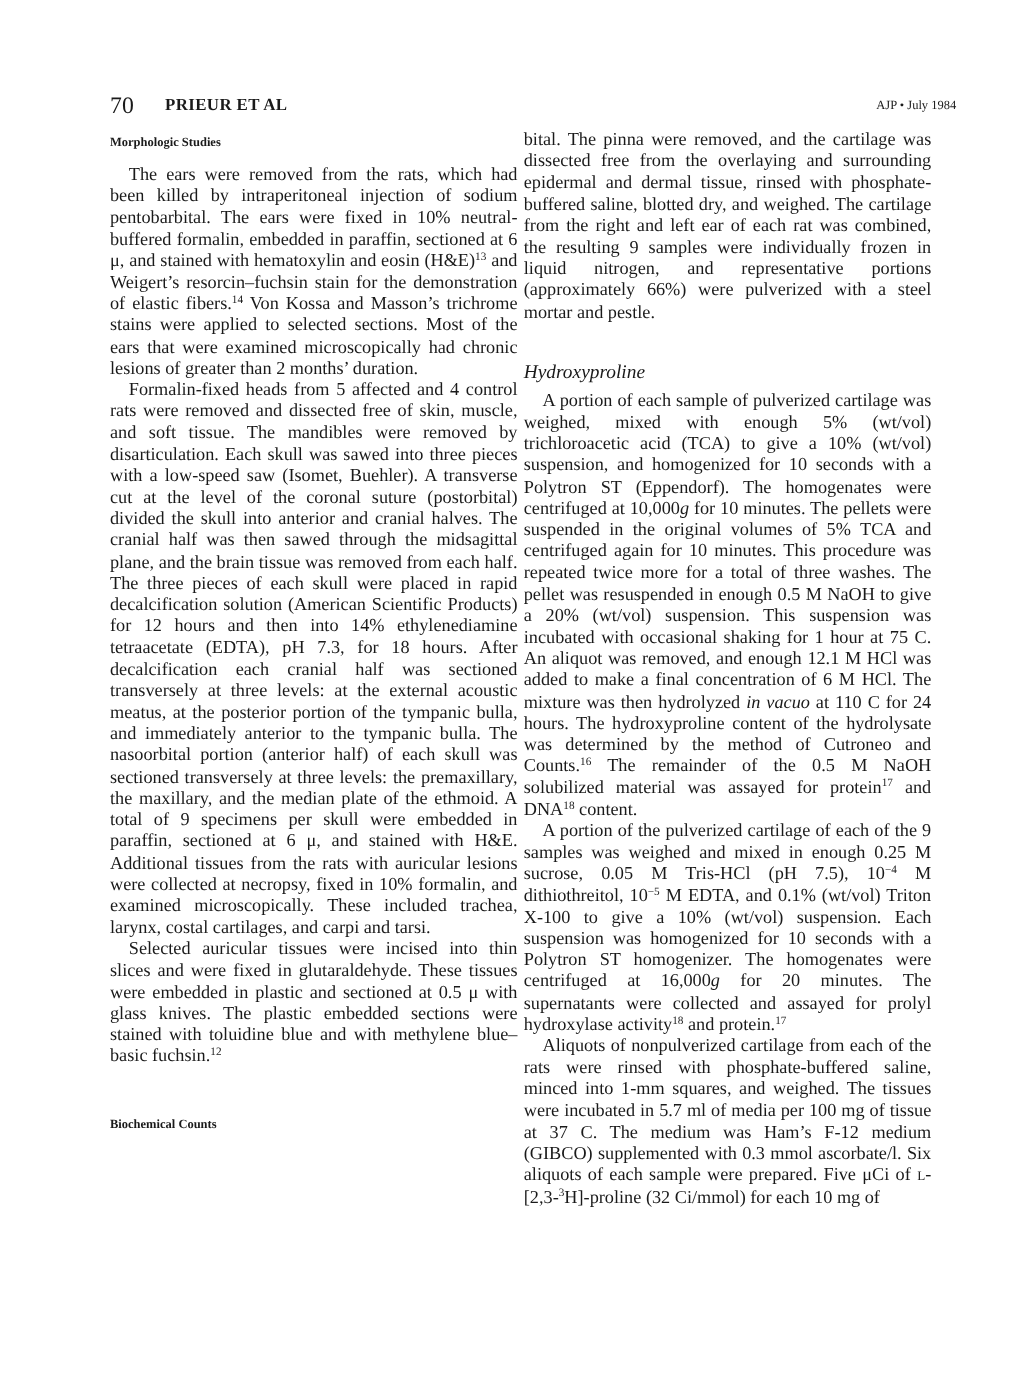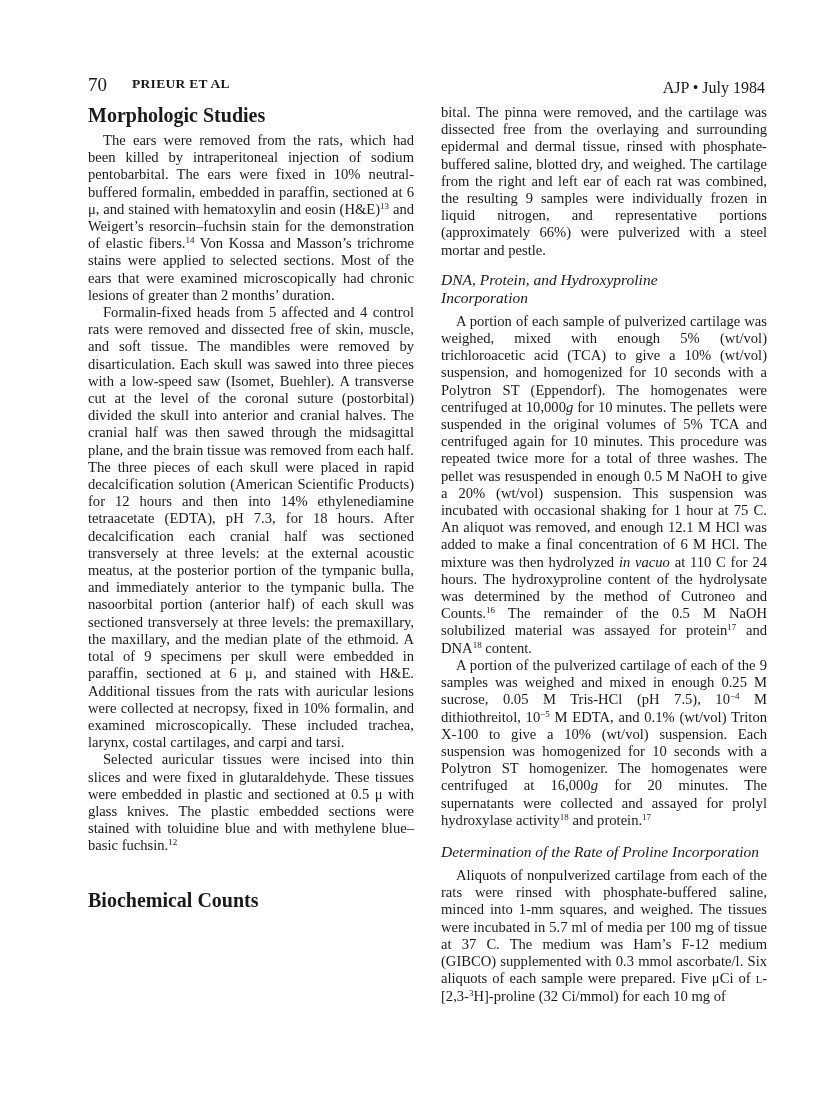--- a/index.html
+++ b/index.html
@@ -6,32 +6,32 @@
   body {
     width: 816px; height: 1120px; position: relative; overflow: hidden;
     font-family: "Liberation Serif", "DejaVu Serif", serif;
     color: #1a1a1a;
   }
   .running-head {
     position: absolute; top: 74px; left: 88px; width: 677px; height: 22px;
   }
   .page-num { position: absolute; left: 0; top: 0; font-size: 19px; }
   .authors { position: absolute; left: 44px; top: 2px; font-size: 13.5px; font-weight: bold; letter-spacing: 0.3px; }
-  .journal { position: absolute; right: 0; top: 5px; font-size: 16px; font-family: Liberation Serif, serif; }
+  .journal { position: absolute; right: 0; top: 5px; font-size: 10px; font-family: Liberation Serif, serif; }
   .col {
     position: absolute; top: 104px; width: 326px;
     font-size: 14.6px; line-height: 17.2px; text-align: justify;
     hyphens: none;
   }
   .col-left { left: 88px; }
-  .col-right { left: 441px; top: 104px; }
+  .col-right { left: 419px; top: 104px; }
   .col p { margin: 0; text-indent: 15px; }
   .col p.noindent { text-indent: 0; }
   h2.section {
-    font-size: 20px; font-weight: bold; margin: 2px 0 8px 0; line-height: 18px;
+    font-size: 10px; font-weight: bold; margin: 2px 0 8px 0; line-height: 18px;
   }
   h3.subsection {
     font-size: 15.5px; font-style: italic; font-weight: normal; margin: 8px 0 6px 0; line-height: 18px;
     text-align: left;
   }
   .gap-large { height: 34px; }
   sup { font-size: 9px; line-height: 0; vertical-align: 5px; }
 </style>
 </head>
 <body>
@@ -46,18 +46,17 @@
   <h2 class="section">Morphologic Studies</h2>
   <p><span>The ears were removed from the rats, which had been killed by intraperitoneal injection of sodium pentobarbital. The ears were fixed in 10% neutral-buffered formalin, embedded in paraffin, sectioned at 6 μ, and stained with hematoxylin and eosin (H&amp;E)</span><sup>13</sup><span> and Weigert’s resorcin–fuchsin stain for the demonstration of elastic fibers.</span><sup>14</sup><span> Von Kossa and Masson’s trichrome stains were applied to selected sections. Most of the ears that were examined microscopically had chronic lesions of greater than 2 months’ duration.</span></p>
   <p>Formalin-fixed heads from 5 affected and 4 control rats were removed and dissected free of skin, muscle, and soft tissue. The mandibles were removed by disarticulation. Each skull was sawed into three pieces with a low-speed saw (Isomet, Buehler). A transverse cut at the level of the coronal suture (postorbital) divided the skull into anterior and cranial halves. The cranial half was then sawed through the midsagittal plane, and the brain tissue was removed from each half. The three pieces of each skull were placed in rapid decalcification solution (American Scientific Products) for 12 hours and then into 14% ethylenediamine tetraacetate (EDTA), pH 7.3, for 18 hours. After decalcification each cranial half was sectioned transversely at three levels: at the external acoustic meatus, at the posterior portion of the tympanic bulla, and immediately anterior to the tympanic bulla. The nasoorbital portion (anterior half) of each skull was sectioned transversely at three levels: the premaxillary, the maxillary, and the median plate of the ethmoid. A total of 9 specimens per skull were embedded in paraffin, sectioned at 6 μ, and stained with H&amp;E. Additional tissues from the rats with auricular lesions were collected at necropsy, fixed in 10% formalin, and examined microscopically. These included trachea, larynx, costal cartilages, and carpi and tarsi.</p>
   <p><span>Selected auricular tissues were incised into thin slices and were fixed in glutaraldehyde. These tissues were embedded in plastic and sectioned at 0.5 μ with glass knives. The plastic embedded sections were stained with toluidine blue and with methylene blue–basic fuchsin.</span><sup>12</sup></p>
   <div class="gap-large"></div>
   <h2 class="section">Biochemical Counts</h2>
 </div>
 
 <div class="col col-right">
   <p class="noindent">bital. The pinna were removed, and the cartilage was dissected free from the overlaying and surrounding epidermal and dermal tissue, rinsed with phosphate-buffered saline, blotted dry, and weighed. The cartilage from the right and left ear of each rat was combined, the resulting 9 samples were individually frozen in liquid nitrogen, and representative portions (approximately 66%) were pulverized with a steel mortar and pestle.</p>
-  <h3 class="subsection" style="margin-top:12px"><span>DNA, Protein, and Hydroxyproline</span><br><span>Incorporation</span></h3>
+  <h3 class="subsection" style="margin-top:12px"><br><span>Hydroxyproline</span></h3>
   <p><span>A portion of each sample of pulverized cartilage was weighed, mixed with enough 5% (wt/vol) trichloroacetic acid (TCA) to give a 10% (wt/vol) suspension, and homogenized for 10 seconds with a Polytron ST (Eppendorf). The homogenates were centrifuged at 10,000</span><i>g</i><span> for 10 minutes. The pellets were suspended in the original volumes of 5% TCA and centrifuged again for 10 minutes. This procedure was repeated twice more for a total of three washes. The pellet was resuspended in enough 0.5 M NaOH to give a 20% (wt/vol) suspension. This suspension was incubated with occasional shaking for 1 hour at 75 C. An aliquot was removed, and enough 12.1 M HCl was added to make a final concentration of 6 M HCl. The mixture was then hydrolyzed </span><i>in vacuo</i><span> at 110 C for 24 hours. The hydroxyproline content of the hydrolysate was determined by the method of Cutroneo and Counts.</span><sup>16</sup><span> The remainder of the 0.5 M NaOH solubilized material was assayed for protein</span><sup>17</sup><span> and DNA</span><sup>18</sup><span> content.</span></p>
   <p><span>A portion of the pulverized cartilage of each of the 9 samples was weighed and mixed in enough 0.25 M sucrose, 0.05 M Tris-HCl (pH 7.5), 10</span><sup>−4</sup><span> M dithiothreitol, 10</span><sup>−5</sup><span> M EDTA, and 0.1% (wt/vol) Triton X-100 to give a 10% (wt/vol) suspension. Each suspension was homogenized for 10 seconds with a Polytron ST homogenizer. The homogenates were centrifuged at 16,000</span><i>g</i><span> for 20 minutes. The supernatants were collected and assayed for prolyl hydroxylase activity</span><sup>18</sup><span> and protein.</span><sup>17</sup></p>
-  <h3 class="subsection" style="margin-top:14px">Determination of the Rate of Proline Incorporation</h3>
   <p><span>Aliquots of nonpulverized cartilage from each of the rats were rinsed with phosphate-buffered saline, minced into 1-mm squares, and weighed. The tissues were incubated in 5.7 ml of media per 100 mg of tissue at 37 C. The medium was Ham’s F-12 medium (GIBCO) supplemented with 0.3 mmol ascorbate/l. Six aliquots of each sample were prepared. Five μCi of </span><span style="font-size:10.5px">L</span><span>-[2,3-</span><sup>3</sup><span>H]-proline (32 Ci/mmol) for each 10 mg of</span></p>
 </div>
 
 </body></html>

